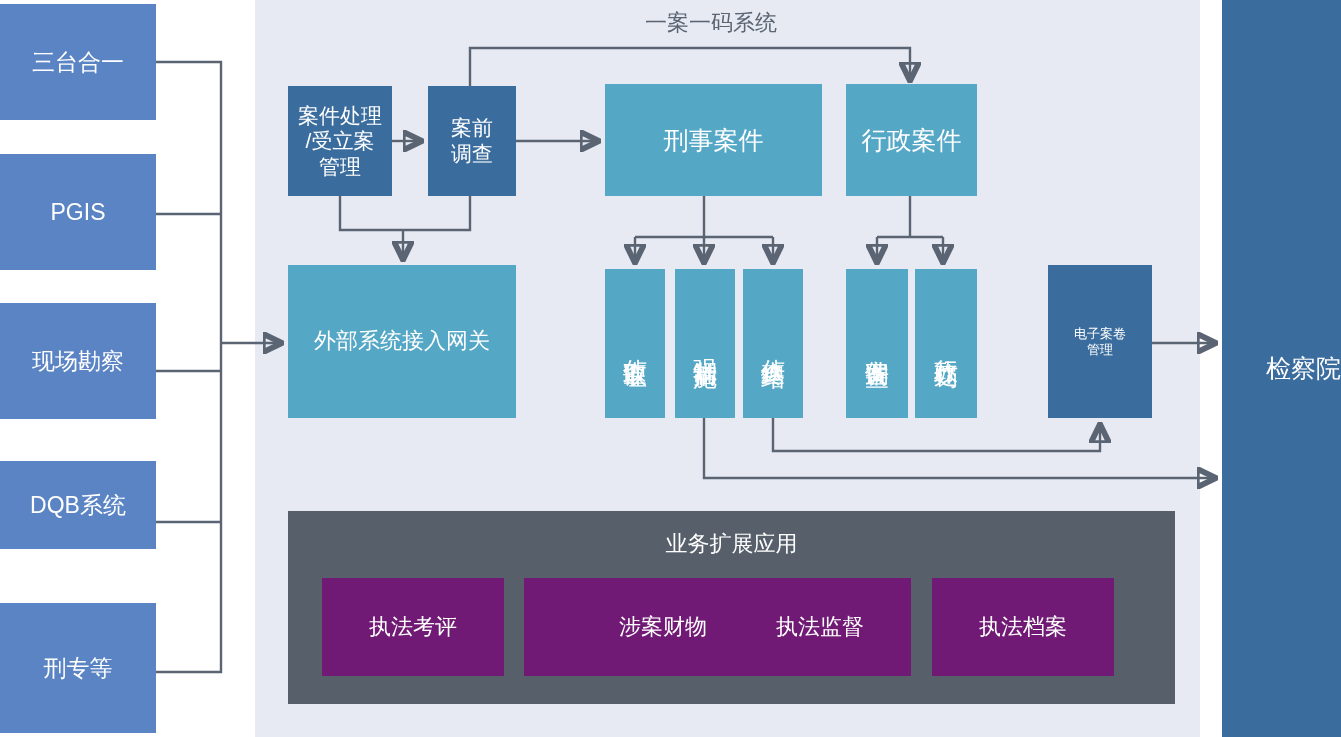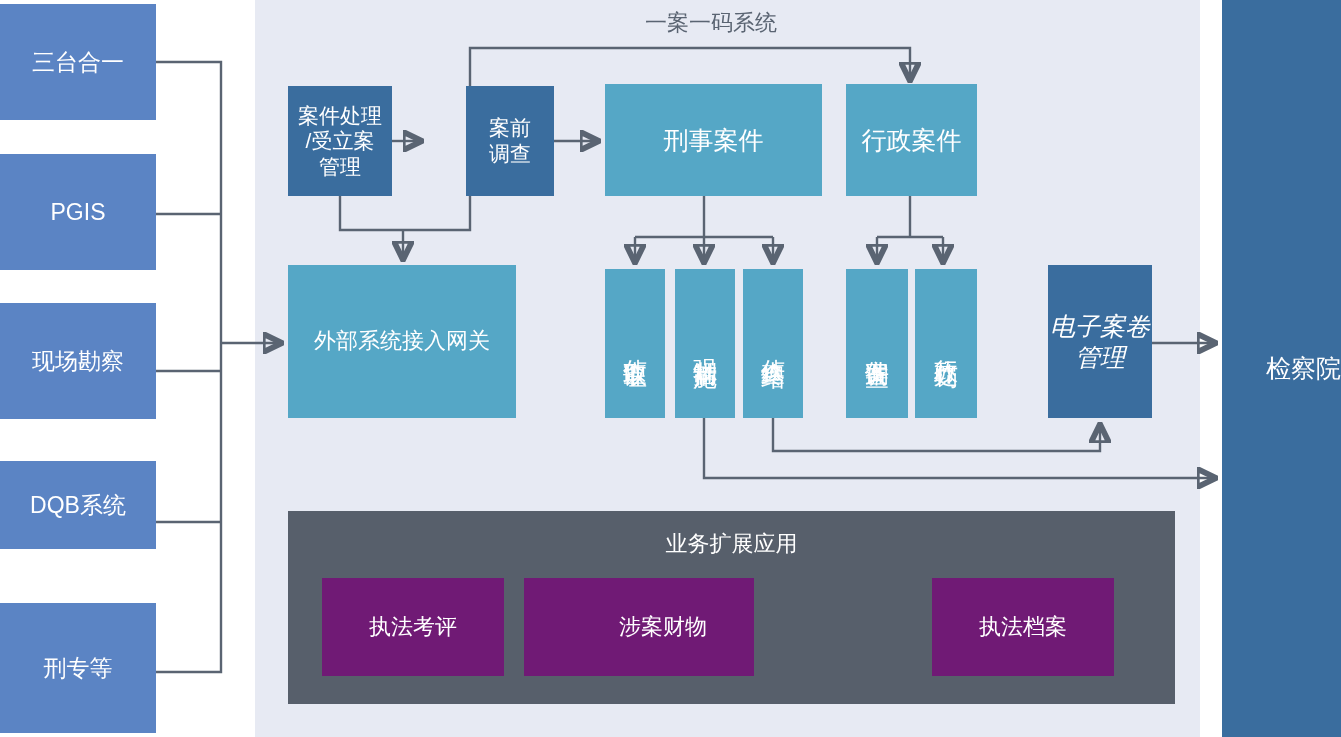--- a/index.html
+++ b/index.html
@@ -34,21 +34,21 @@
   .vbox{
     writing-mode:vertical-rl;
     text-orientation:upright;
     font-size:24px;
     letter-spacing:2px;
     line-height:1;
   }
   .gateway{font-size:22px;}
   .bigcase{font-size:25px;}
   .court{font-size:25px;}
-  .efile{font-size:25px;font-style:italic;}
+  .efile{font-size:13px;}
 
   .sys-title{
     position:absolute;
     color:#5A6472;
     font-size:22px;
     white-space:nowrap;
   }
 
   .ext-panel{
     position:absolute;left:288px;top:511px;width:887px;height:193px;
@@ -132,21 +132,21 @@
   </div>
 
   <div class="sys-title" style="left:645px;top:8px;">一案一码系统</div>
 
   <div class="box darkblue proc-title" style="left:288px;top:86px;width:104px;height:110px;">
     <span>案件处理
 /受立案
 管理</span>
   </div>
 
-  <div class="box darkblue proc-title" style="left:428px;top:86px;width:88px;height:110px;margin-left:38px;">
+  <div class="box darkblue proc-title" style="left:428px;top:86px;width:88px;height:110px;">
     <span>案前
 调查</span>
   </div>
 
   <div class="box teal bigcase" style="left:605px;top:84px;width:217px;height:112px;">
     <span>刑事案件</span>
   </div>
 
   <div class="box teal bigcase" style="left:846px;top:84px;width:131px;height:112px;">
     <span>行政案件</span>
@@ -184,17 +184,20 @@
 
   <div class="ext-panel">
     <div class="ext-panel-title">业务扩展应用</div>
   </div>
   <div class="app-box" style="left:322px;">
     <span>执法考评</span>
   </div>
   <div class="app-box" style="left:524px;padding-left:48px;">
     <span>涉案财物</span>
   </div>
+  <div class="app-box" style="left:729px;">
+    <span>执法监督</span>
+  </div>
   <div class="app-box" style="left:932px;">
     <span>执法档案</span>
   </div>
 
 </div>
 
 </body></html>

